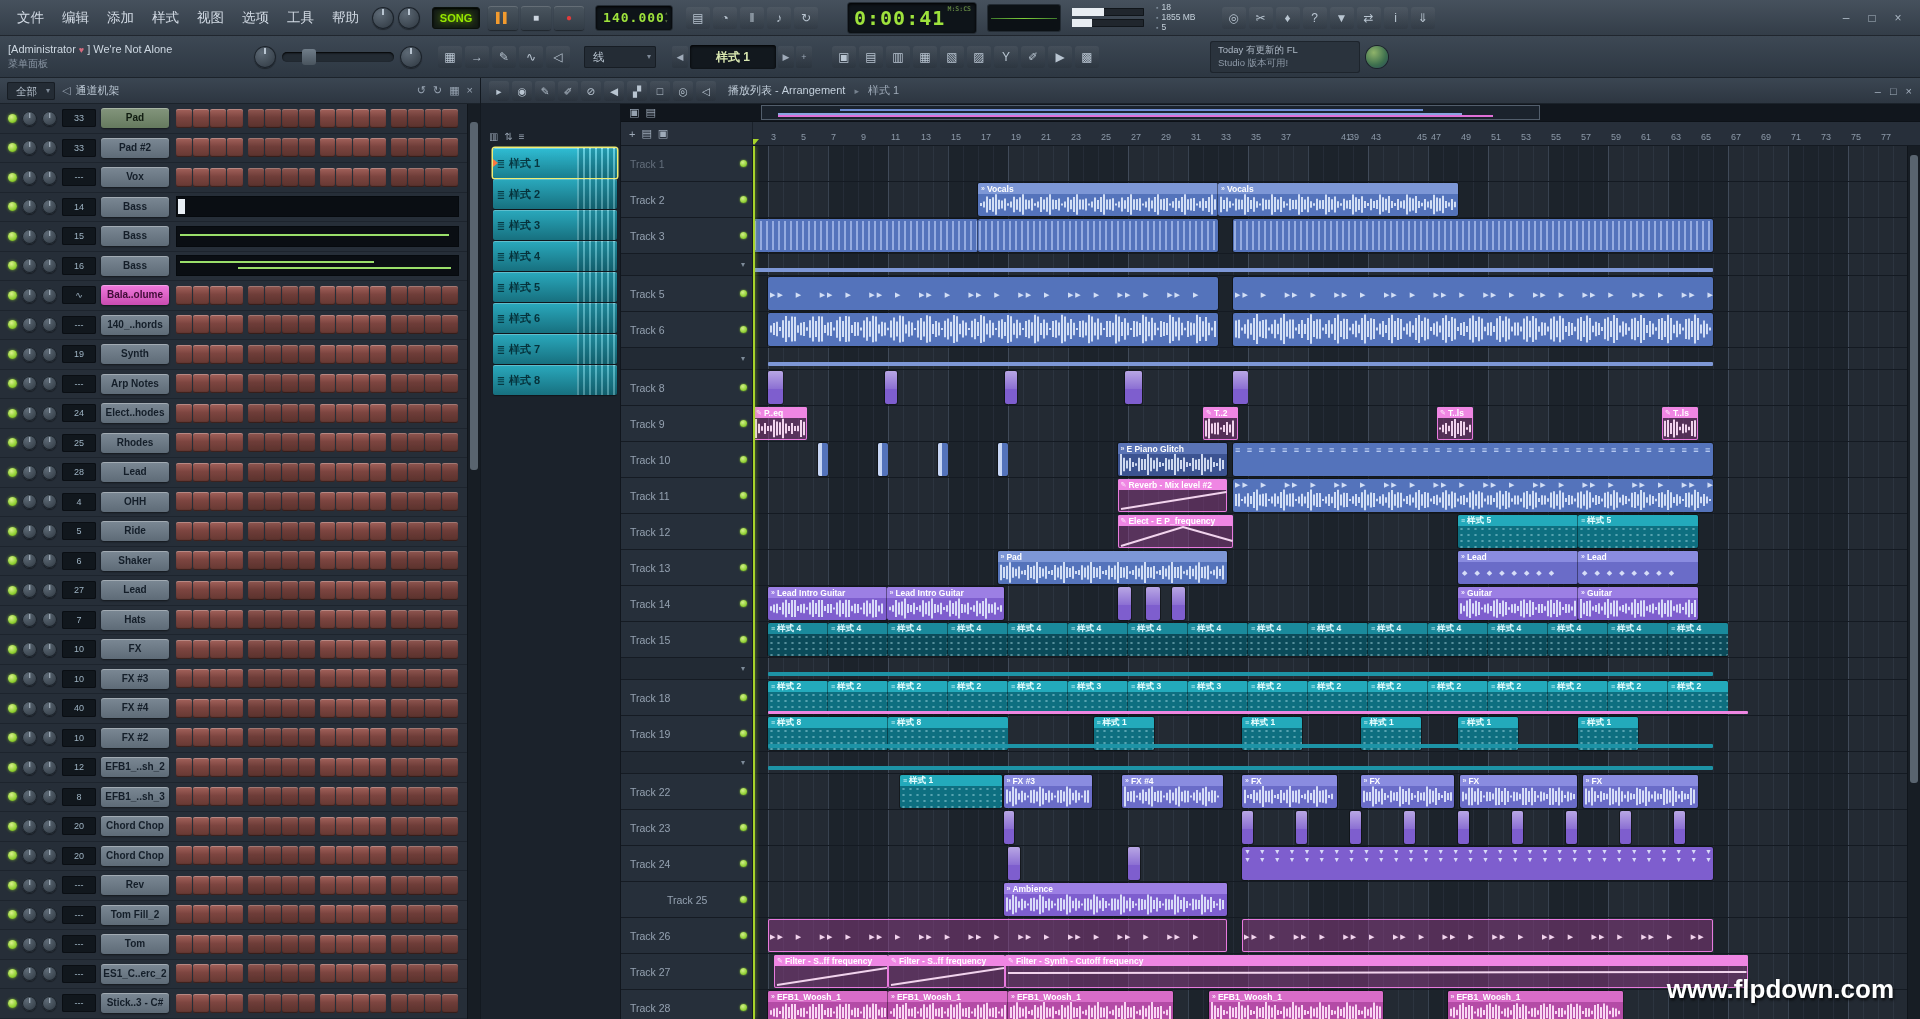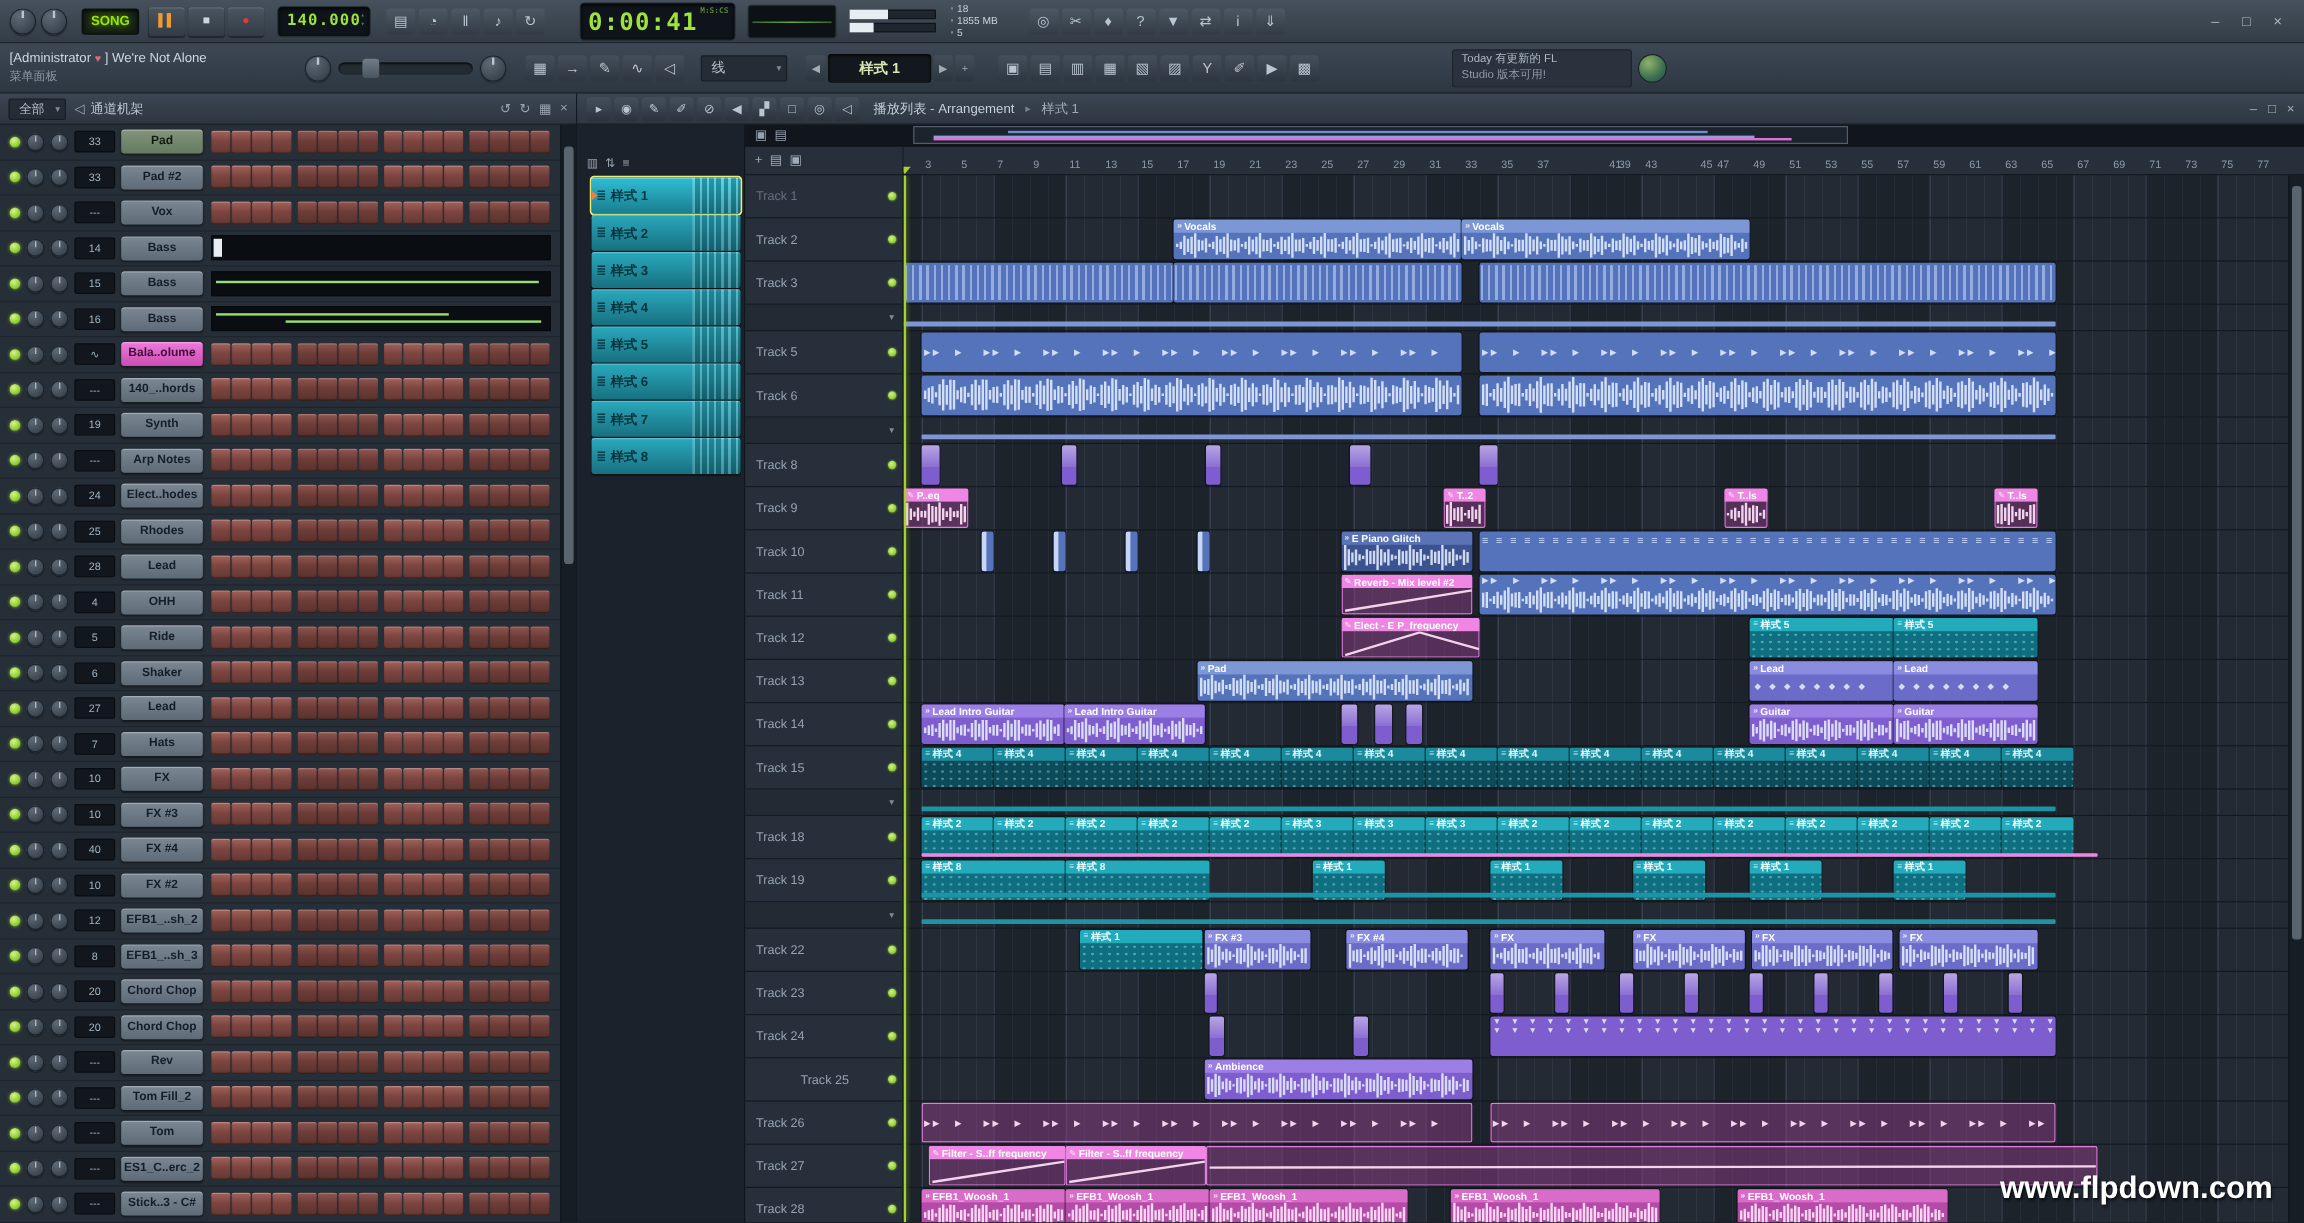--- a/index.html
+++ b/index.html
@@ -195,20 +195,30 @@
 
   .watermark{position:absolute;right:26px;bottom:14px;font-size:26px;font-weight:bold;color:#fff;
        text-shadow:1px 2px 3px rgba(0,0,0,.8);z-index:50}
 </style>
 </head>
 <body>
 
 <div class="app">
 
   <div class="tb1">
+    <div class="menus">
+        <div class="menu-item">文件</div>
+        <div class="menu-item">编辑</div>
+        <div class="menu-item">添加</div>
+        <div class="menu-item">样式</div>
+        <div class="menu-item">视图</div>
+        <div class="menu-item">选项</div>
+        <div class="menu-item">工具</div>
+        <div class="menu-item">帮助</div>
+      </div>
     <div class="knob"></div>
     <div class="knob"></div>
     <div class="songbtn">SONG</div>
     <div style="display:flex;gap:3px;margin-left:4px" id="transport-btns">
         <div class="tbtn" style="color: rgb(242, 154, 46); font-size: 10px;">▌▌</div>
         <div class="tbtn" style="color: rgb(205, 214, 224); font-size: 10px;">■</div>
         <div class="tbtn" style="color: rgb(226, 59, 59); font-size: 10px;">●</div>
       </div>
     <div class="lcd tempo">
       <span>140.000</span>
@@ -2051,20 +2061,24 @@
                         <div class="clip-ic">✎</div>
                         <div class="clip-lbl">Filter - S..ff frequency</div>
                       </div>
                       <div class="clip-b">
                         <svg class="autoln" width="117.00000000000001" height="23">
                           <polyline fill="none" stroke="currentColor" stroke-width="2" points="2,20 115.00000000000001,3"></polyline>
                         </svg>
                       </div>
                     </div>
                     <div class="clip k-pink" style="left: 252px; width: 742.5px;">
+                      <div class="clip-h">
+                        <div class="clip-ic">✎</div>
+                        <div class="clip-lbl">Filter - Synth - Cutoff frequency</div>
+                      </div>
                       <div class="clip-b">
                         <svg class="autoln" width="742.5" height="23">
                           <polyline fill="none" stroke="currentColor" stroke-width="2" points="2,8 740.5,7"></polyline>
                         </svg>
                       </div>
                     </div>
                   </div>
                   <div class="prow" style="height: 36px;">
                     <div class="clip k-magenta" style="left: 15px; width: 120px;">
                       <div class="clip-h">

